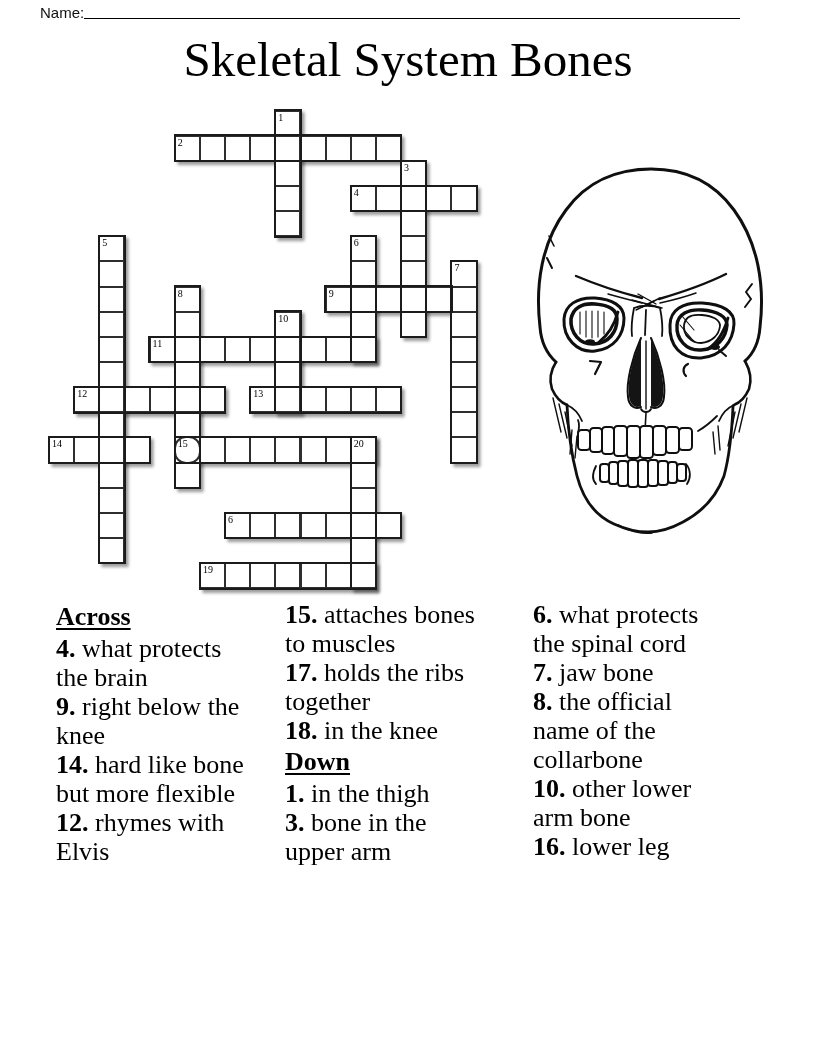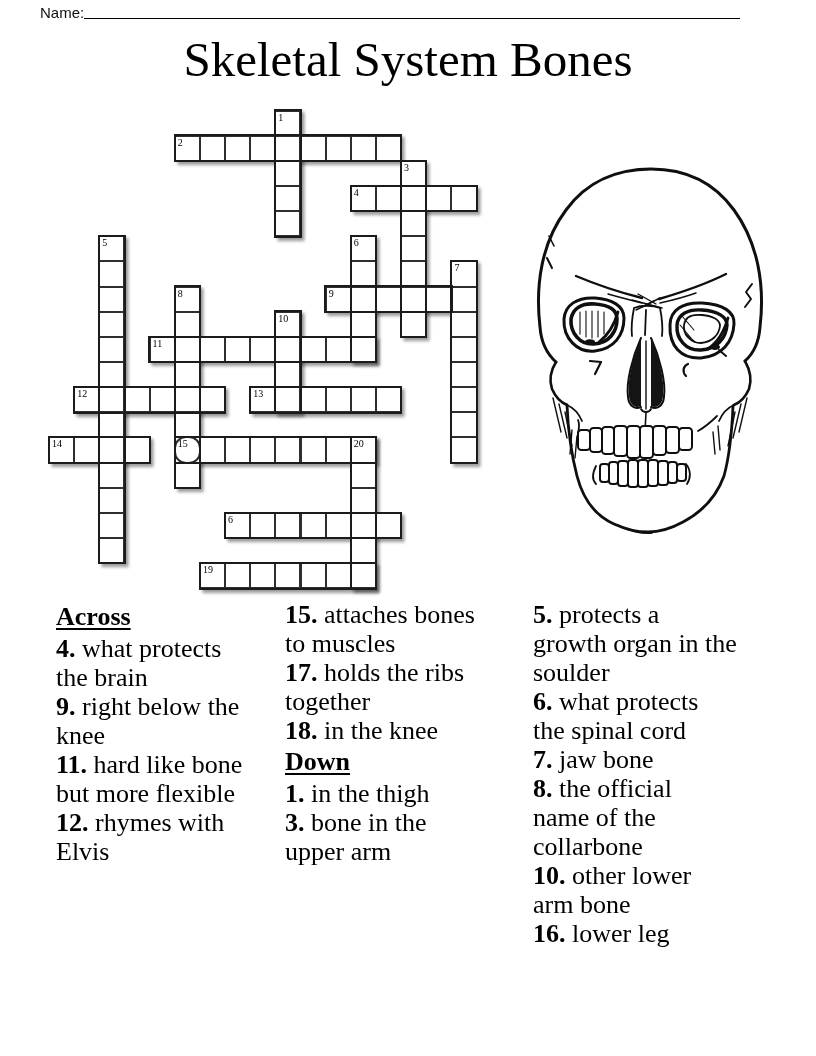--- a/index.html
+++ b/index.html
@@ -306,33 +306,32 @@
         <path d="M76,308 C72,316 72,322 76,326"></path>
         <path d="M166,306 C171,312 171,320 167,326"></path>
       </g>
     </svg>
   </div>
 
   <div class="clue-col" id="clue-col-0" style="left:56px">
       <div class="clue-heading">Across</div>
       <div class="clue"><b>4.</b> what protects<br>the brain</div>
       <div class="clue"><b>9.</b> right below the<br>knee</div>
-      <div class="clue"><b>11.</b> hard like bone<br>but more flexible</div>
+      <div class="clue"><b>14.</b> hard like bone<br>but more flexible</div>
       <div class="clue"><b>12.</b> rhymes with<br>Elvis</div>
     </div>
   <div class="clue-col" id="clue-col-1" style="left:285px">
       <div class="clue"><b>15.</b> attaches bones<br>to muscles</div>
       <div class="clue"><b>17.</b> holds the ribs<br>together</div>
       <div class="clue"><b>18.</b> in the knee</div>
       <div class="clue-heading">Down</div>
       <div class="clue"><b>1.</b> in the thigh</div>
       <div class="clue"><b>3.</b> bone in the<br>upper arm</div>
     </div>
   <div class="clue-col" id="clue-col-2" style="left:533px">
-      <div class="clue"><b>5.</b> protects a<br>growth organ in the<br>soulder</div>
       <div class="clue"><b>6.</b> what protects<br>the spinal cord</div>
       <div class="clue"><b>7.</b> jaw bone</div>
       <div class="clue"><b>8.</b> the official<br>name of the<br>collarbone</div>
       <div class="clue"><b>10.</b> other lower<br>arm bone</div>
       <div class="clue"><b>16.</b> lower leg</div>
     </div>
 
 </div>
 
 </body></html>

